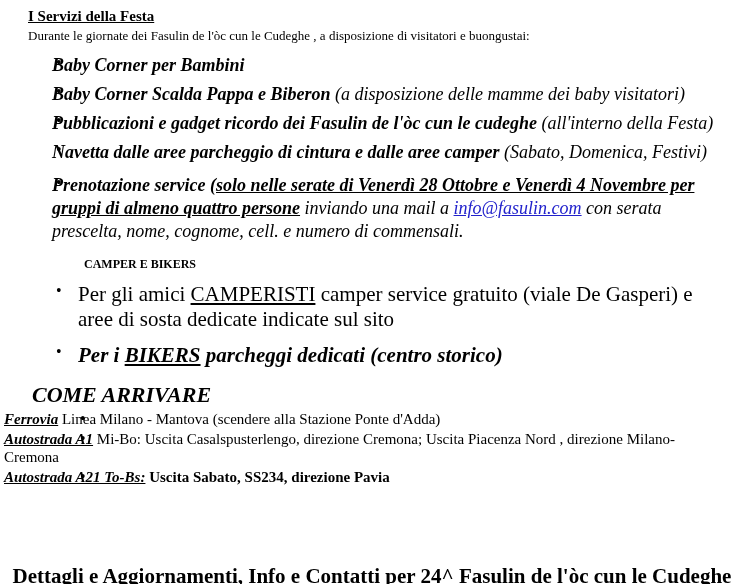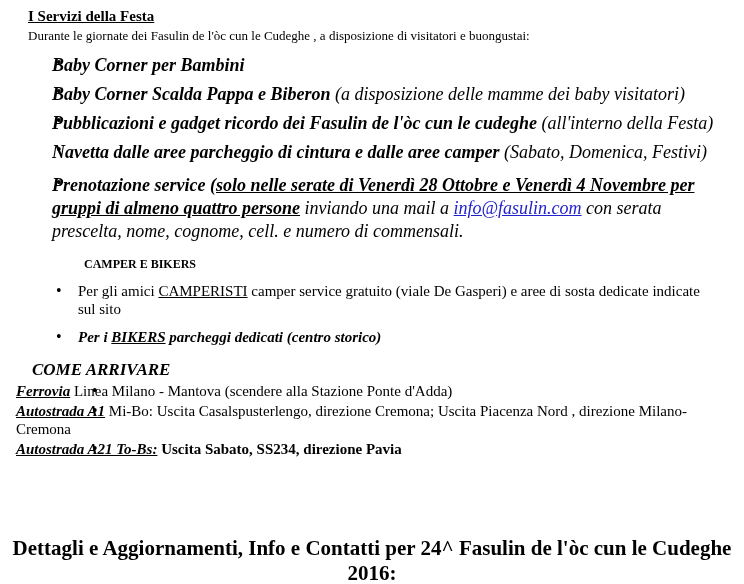--- a/index.html
+++ b/index.html
@@ -71,44 +71,44 @@
   ul.sub-list {
     list-style: none;
     margin: 0;
     padding: 0;
   }
   ul.sub-list > li {
     position: relative;
     margin: 10px 0 2px 0;
     padding-left: 78px;
     padding-right: 30px;
-    font-size: 15px;
+    font-size: 21px;
     line-height: 1.2;
   }
   ul.sub-list > li::before {
     content: "\2022";
     position: absolute;
     left: 56px;
     top: -1px;
     font-size: 16px;
   }
   .arrive-head {
     font-weight: bold;
     font-style: italic;
-    font-size: 17px;
+    font-size: 22px;
     margin: 14px 0 2px 32px;
   }
   ul.arrive-list {
     list-style: none;
     margin: 0;
     padding: 0;
   }
   ul.arrive-list > li {
     position: relative;
-    margin: 0 0 2px 16px;
+    margin: 0 0 2px 4px;
     padding-right: 26px;
     font-size: 15px;
     line-height: 1.2;
   }
   ul.arrive-list > li::before {
     content: "\2022";
     position: absolute;
     left: 76px;
     top: -1px;
     font-size: 16px;

